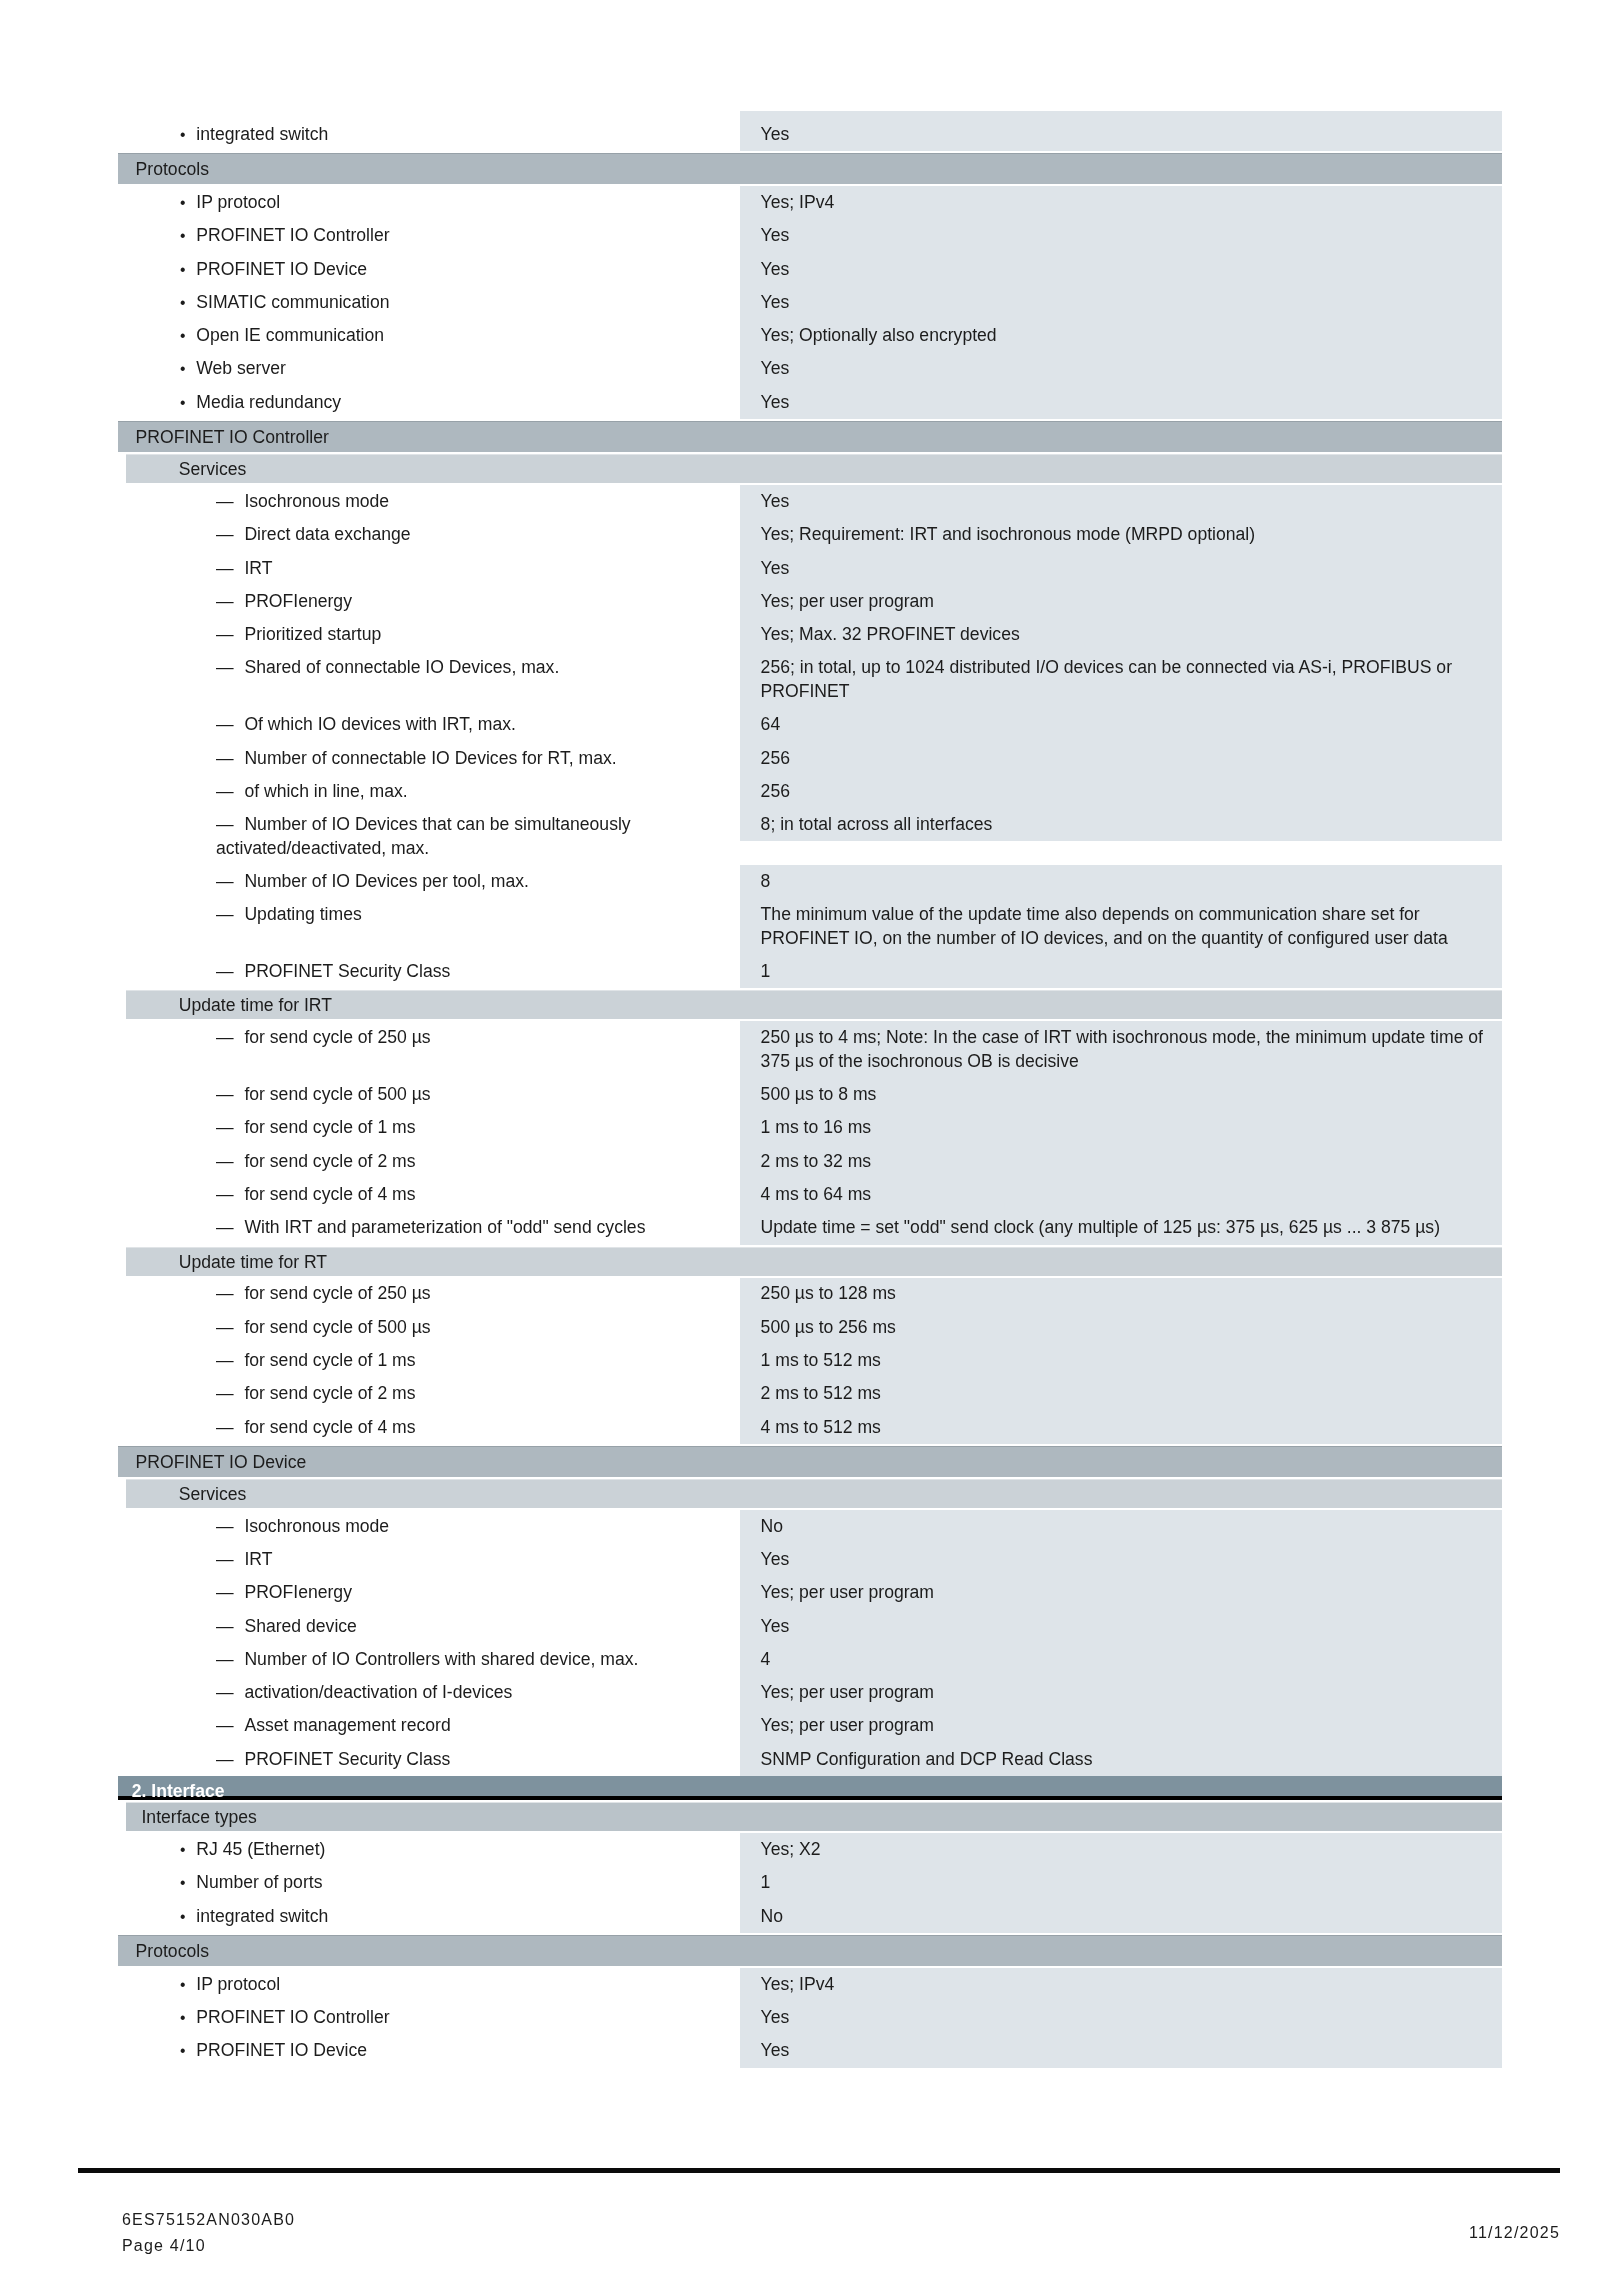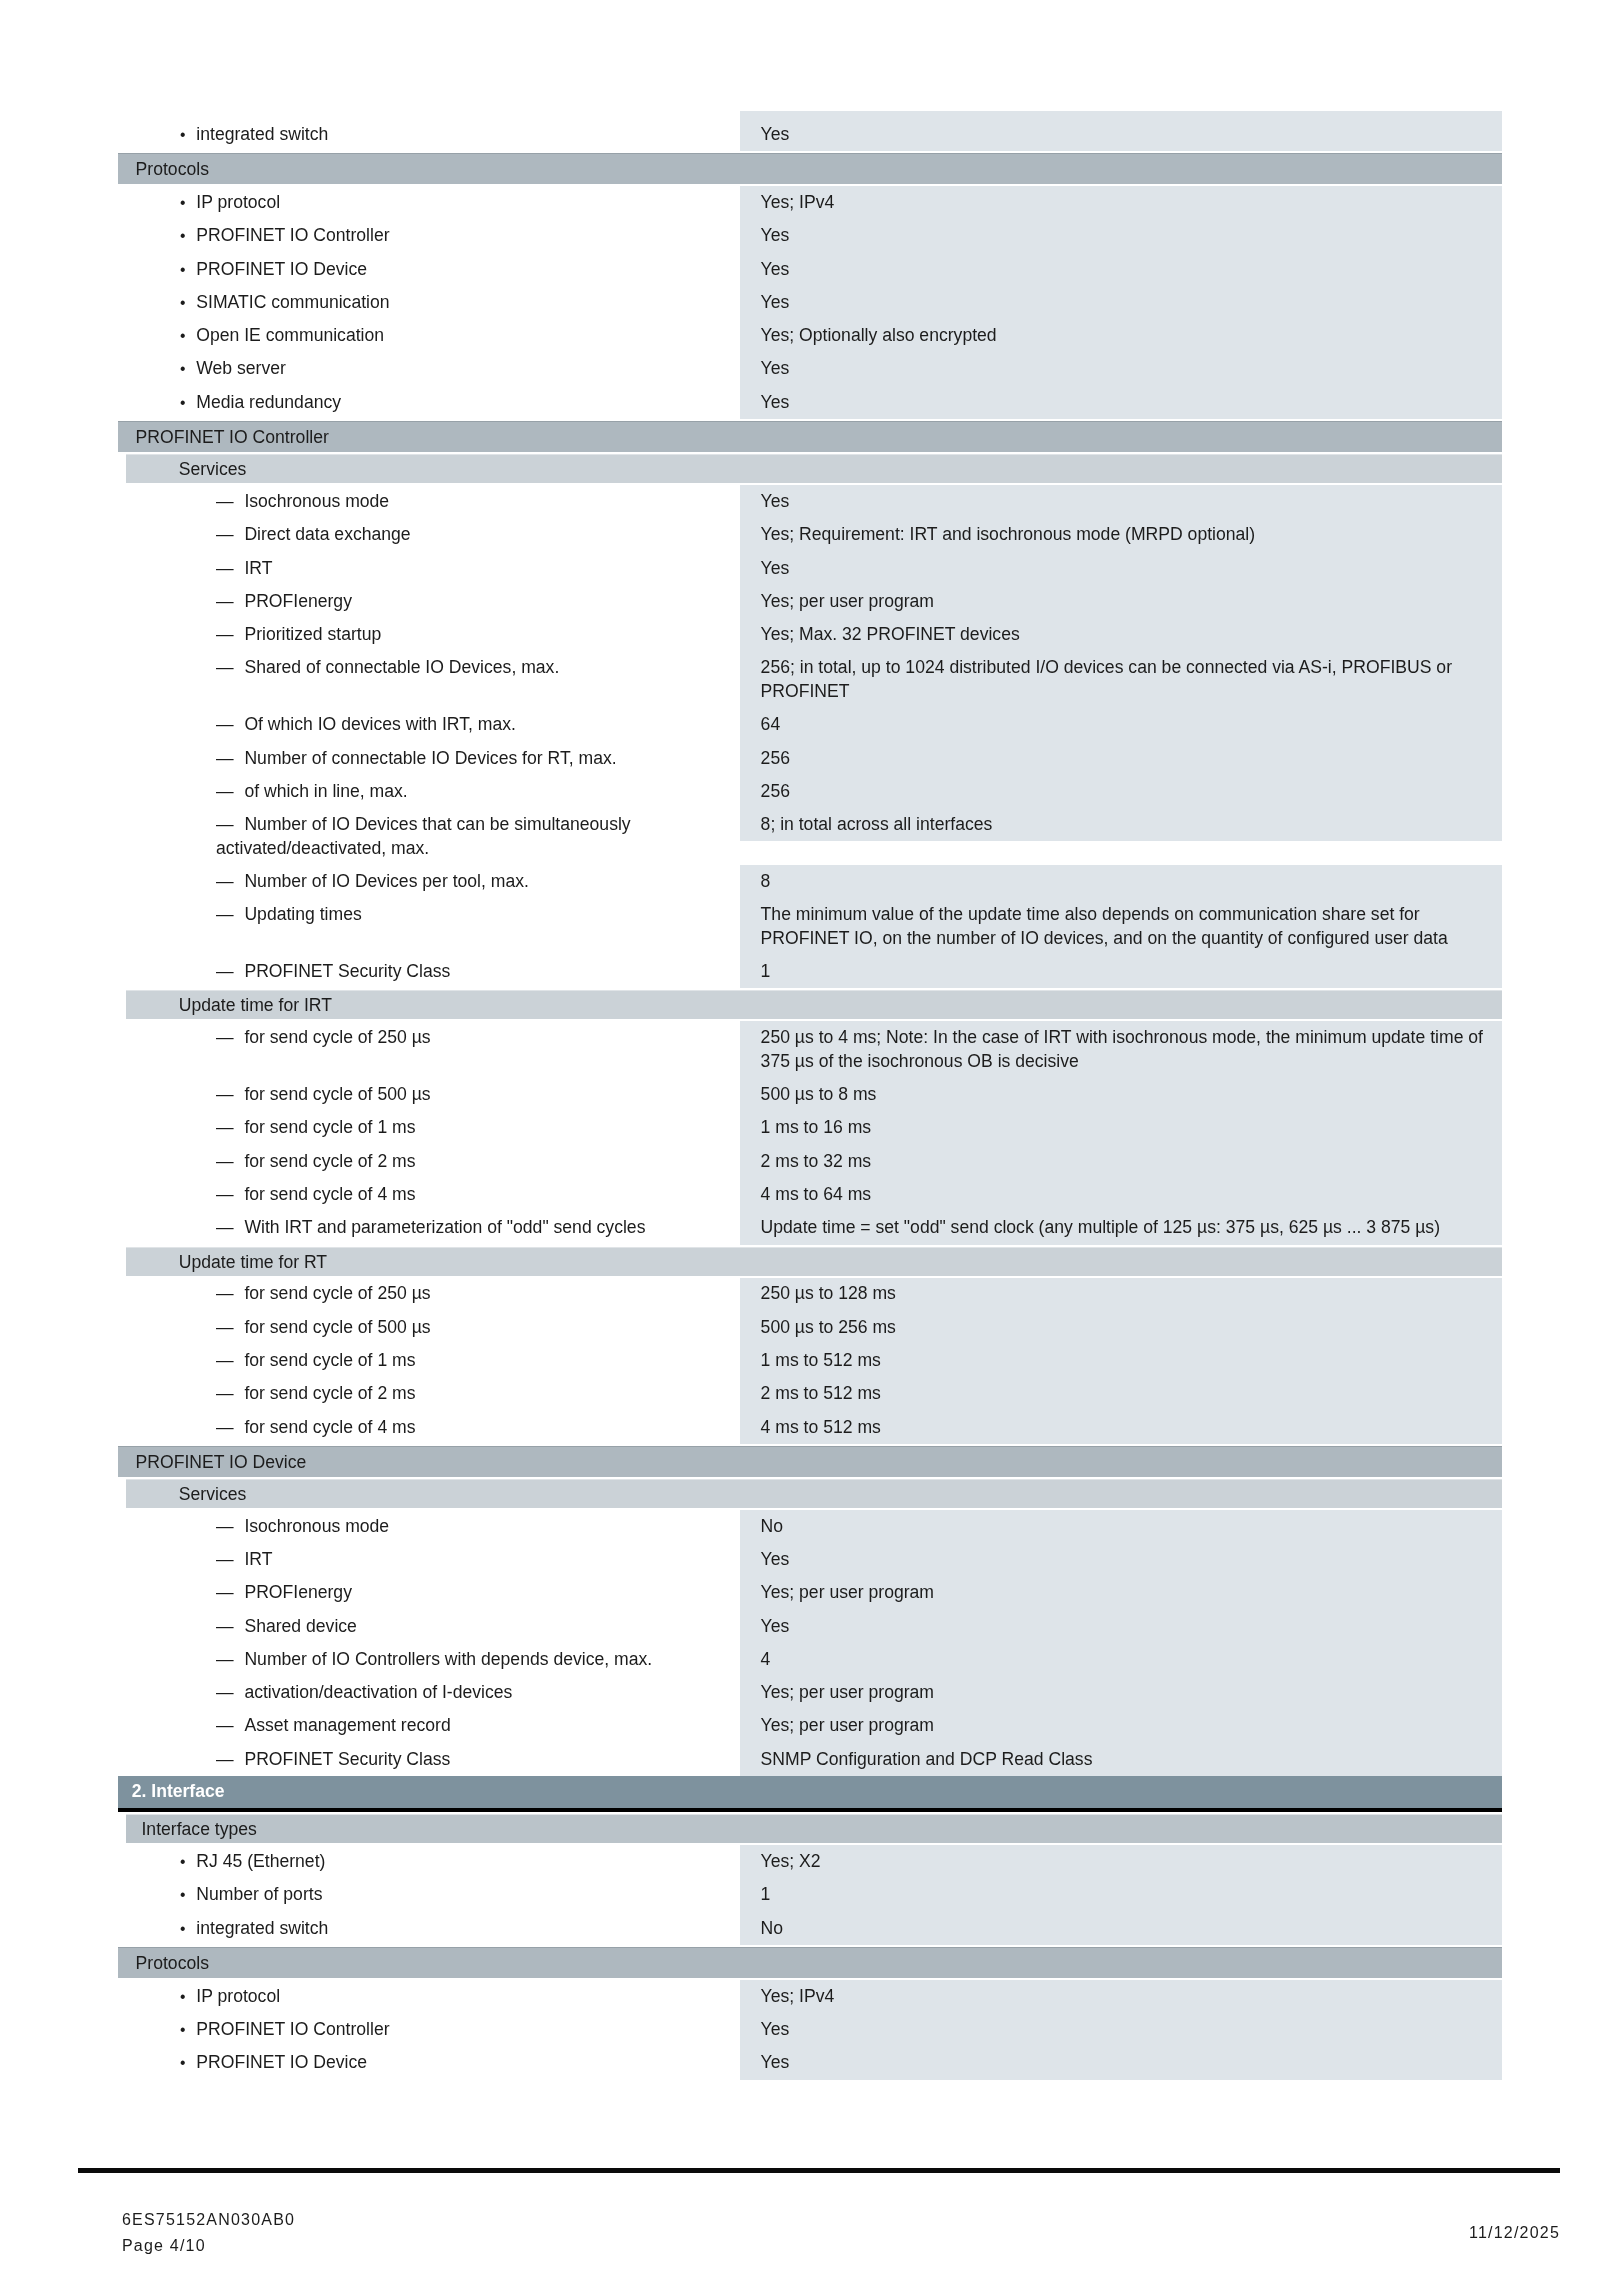--- a/index.html
+++ b/index.html
@@ -18,21 +18,21 @@
     width:1620px;height:2293px;position:relative;background:#ffffff;
     font-family:"Liberation Sans","DejaVu Sans",sans-serif;
     font-size:17.6px;color:var(--text-color);
     -webkit-font-smoothing:antialiased;
   }
   .spec-table{
     position:absolute;left:118px;top:111px;width:1384px;
   }
   
   .r-section{
-    height:32px;line-height:31px;background:var(--section-bg);
+    height:20px;line-height:31px;background:var(--section-bg);
     color:var(--section-text);font-weight:bold;padding-left:13.7px;
   }
   .black-rule{height:3.9px;background:#000;margin-bottom:2px;}
   .r-group{
     height:31px;line-height:30px;background:var(--group-bg);
     border-top:1px solid var(--group-border);
     padding-left:17.6px;margin:2px 0;box-sizing:border-box;
   }
   .r-subgroup{
     height:29px;line-height:28px;background:var(--subgroup-bg);
@@ -220,21 +220,21 @@
     </div>
     <div class="r-item dash">
       <div class="cell-label"><span class="marker">—</span><span class="label-text">PROFIenergy</span></div>
       <div class="cell-value"><span class="value-text">Yes; per user program</span></div>
     </div>
     <div class="r-item dash">
       <div class="cell-label"><span class="marker">—</span><span class="label-text">Shared device</span></div>
       <div class="cell-value"><span class="value-text">Yes</span></div>
     </div>
     <div class="r-item dash">
-      <div class="cell-label"><span class="marker">—</span><span class="label-text">Number of IO Controllers with depends device, max.</span></div>
+      <div class="cell-label"><span class="marker">—</span><span class="label-text">Number of IO Controllers with shared device, max.</span></div>
       <div class="cell-value"><span class="value-text">4</span></div>
     </div>
     <div class="r-item dash">
       <div class="cell-label"><span class="marker">—</span><span class="label-text">activation/deactivation of I-devices</span></div>
       <div class="cell-value"><span class="value-text">Yes; per user program</span></div>
     </div>
     <div class="r-item dash">
       <div class="cell-label"><span class="marker">—</span><span class="label-text">Asset management record</span></div>
       <div class="cell-value"><span class="value-text">Yes; per user program</span></div>
     </div>

